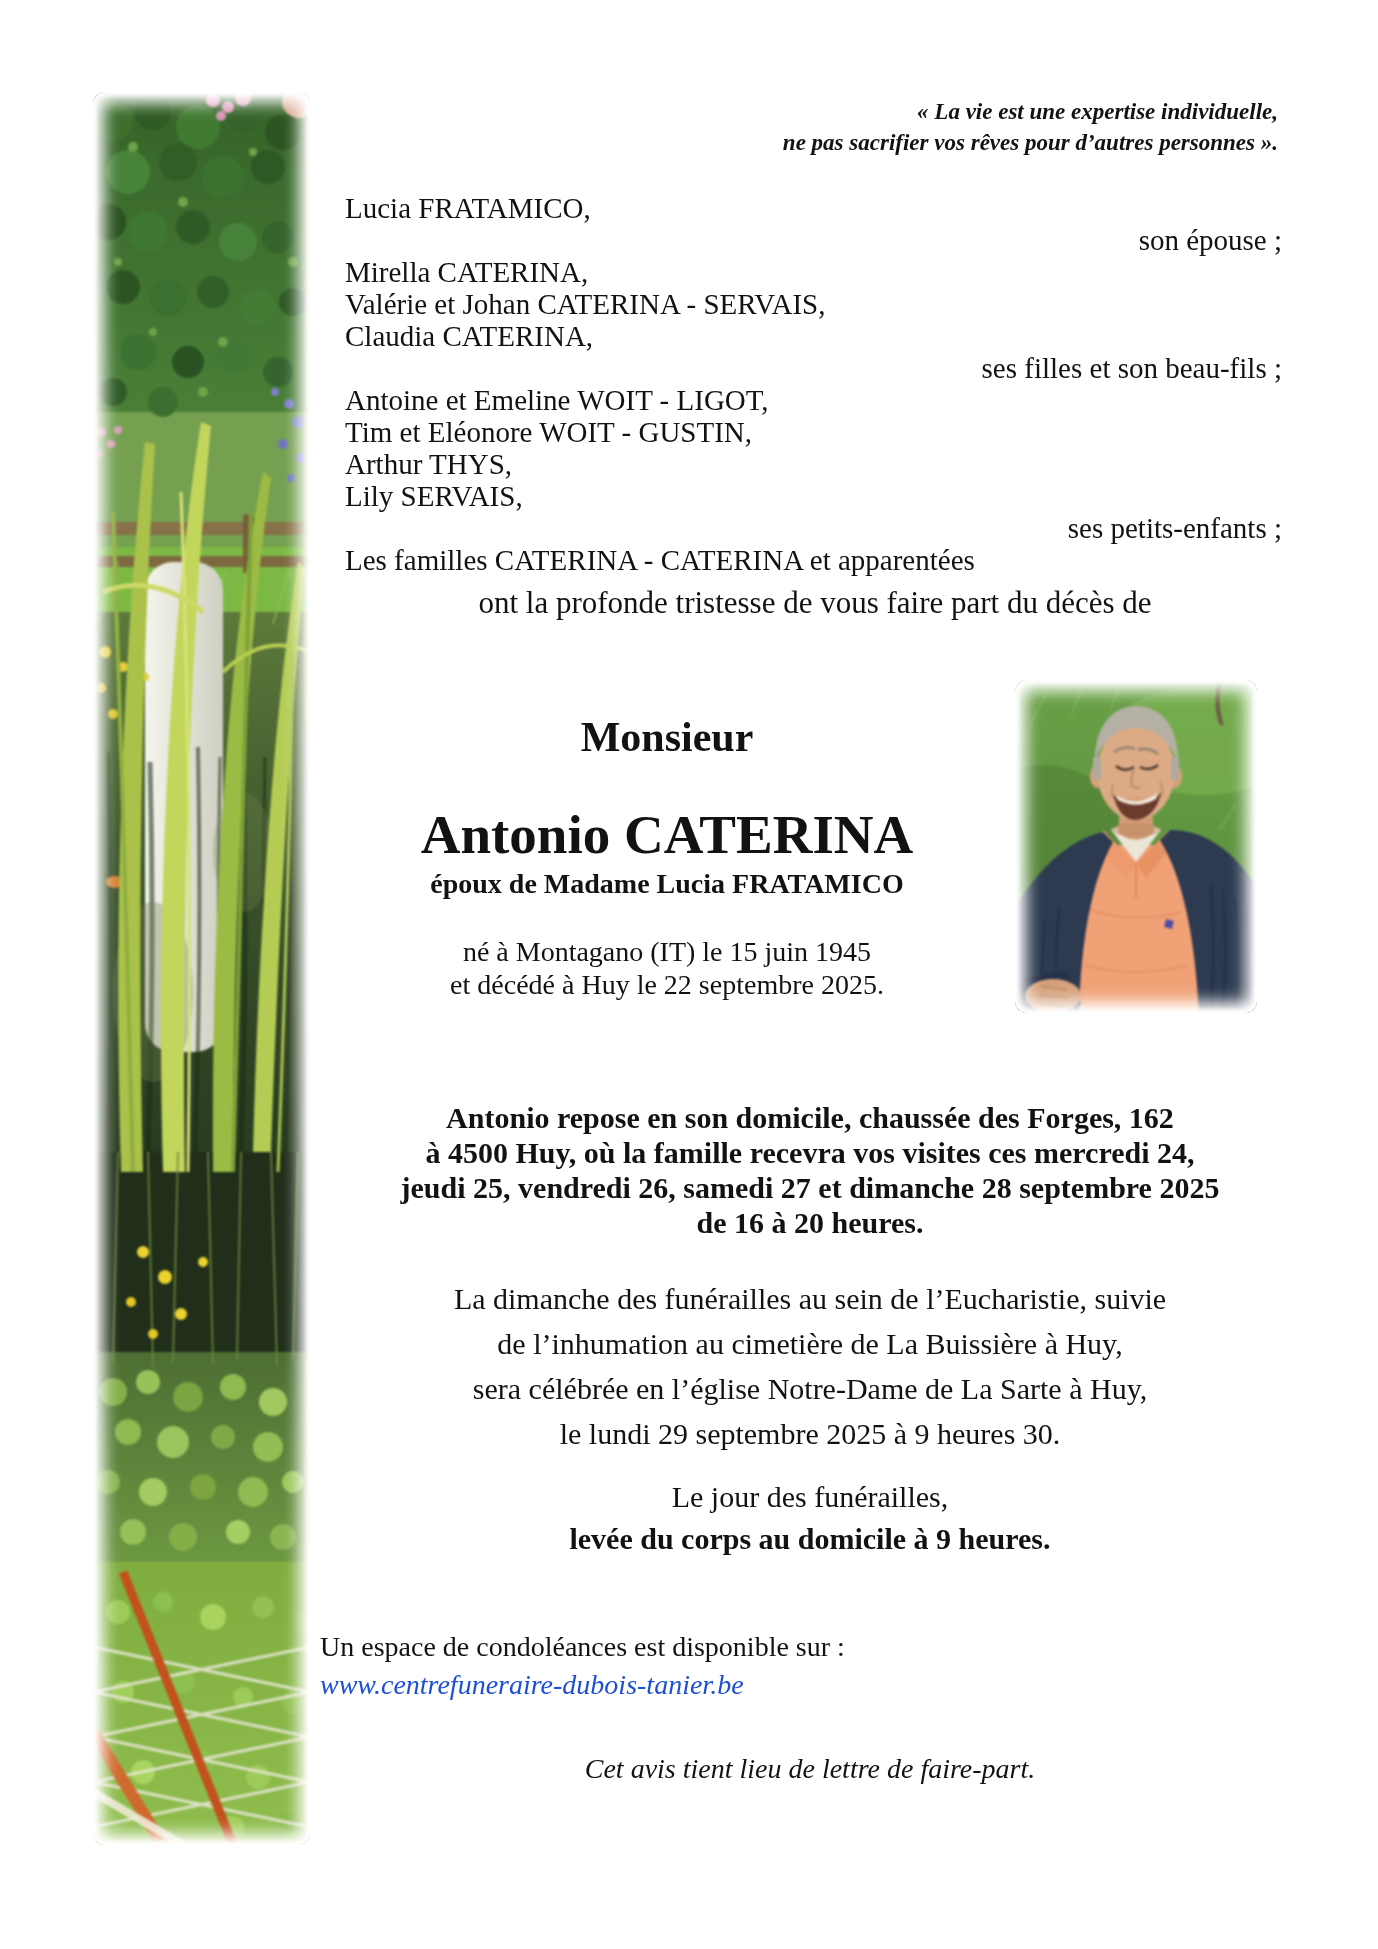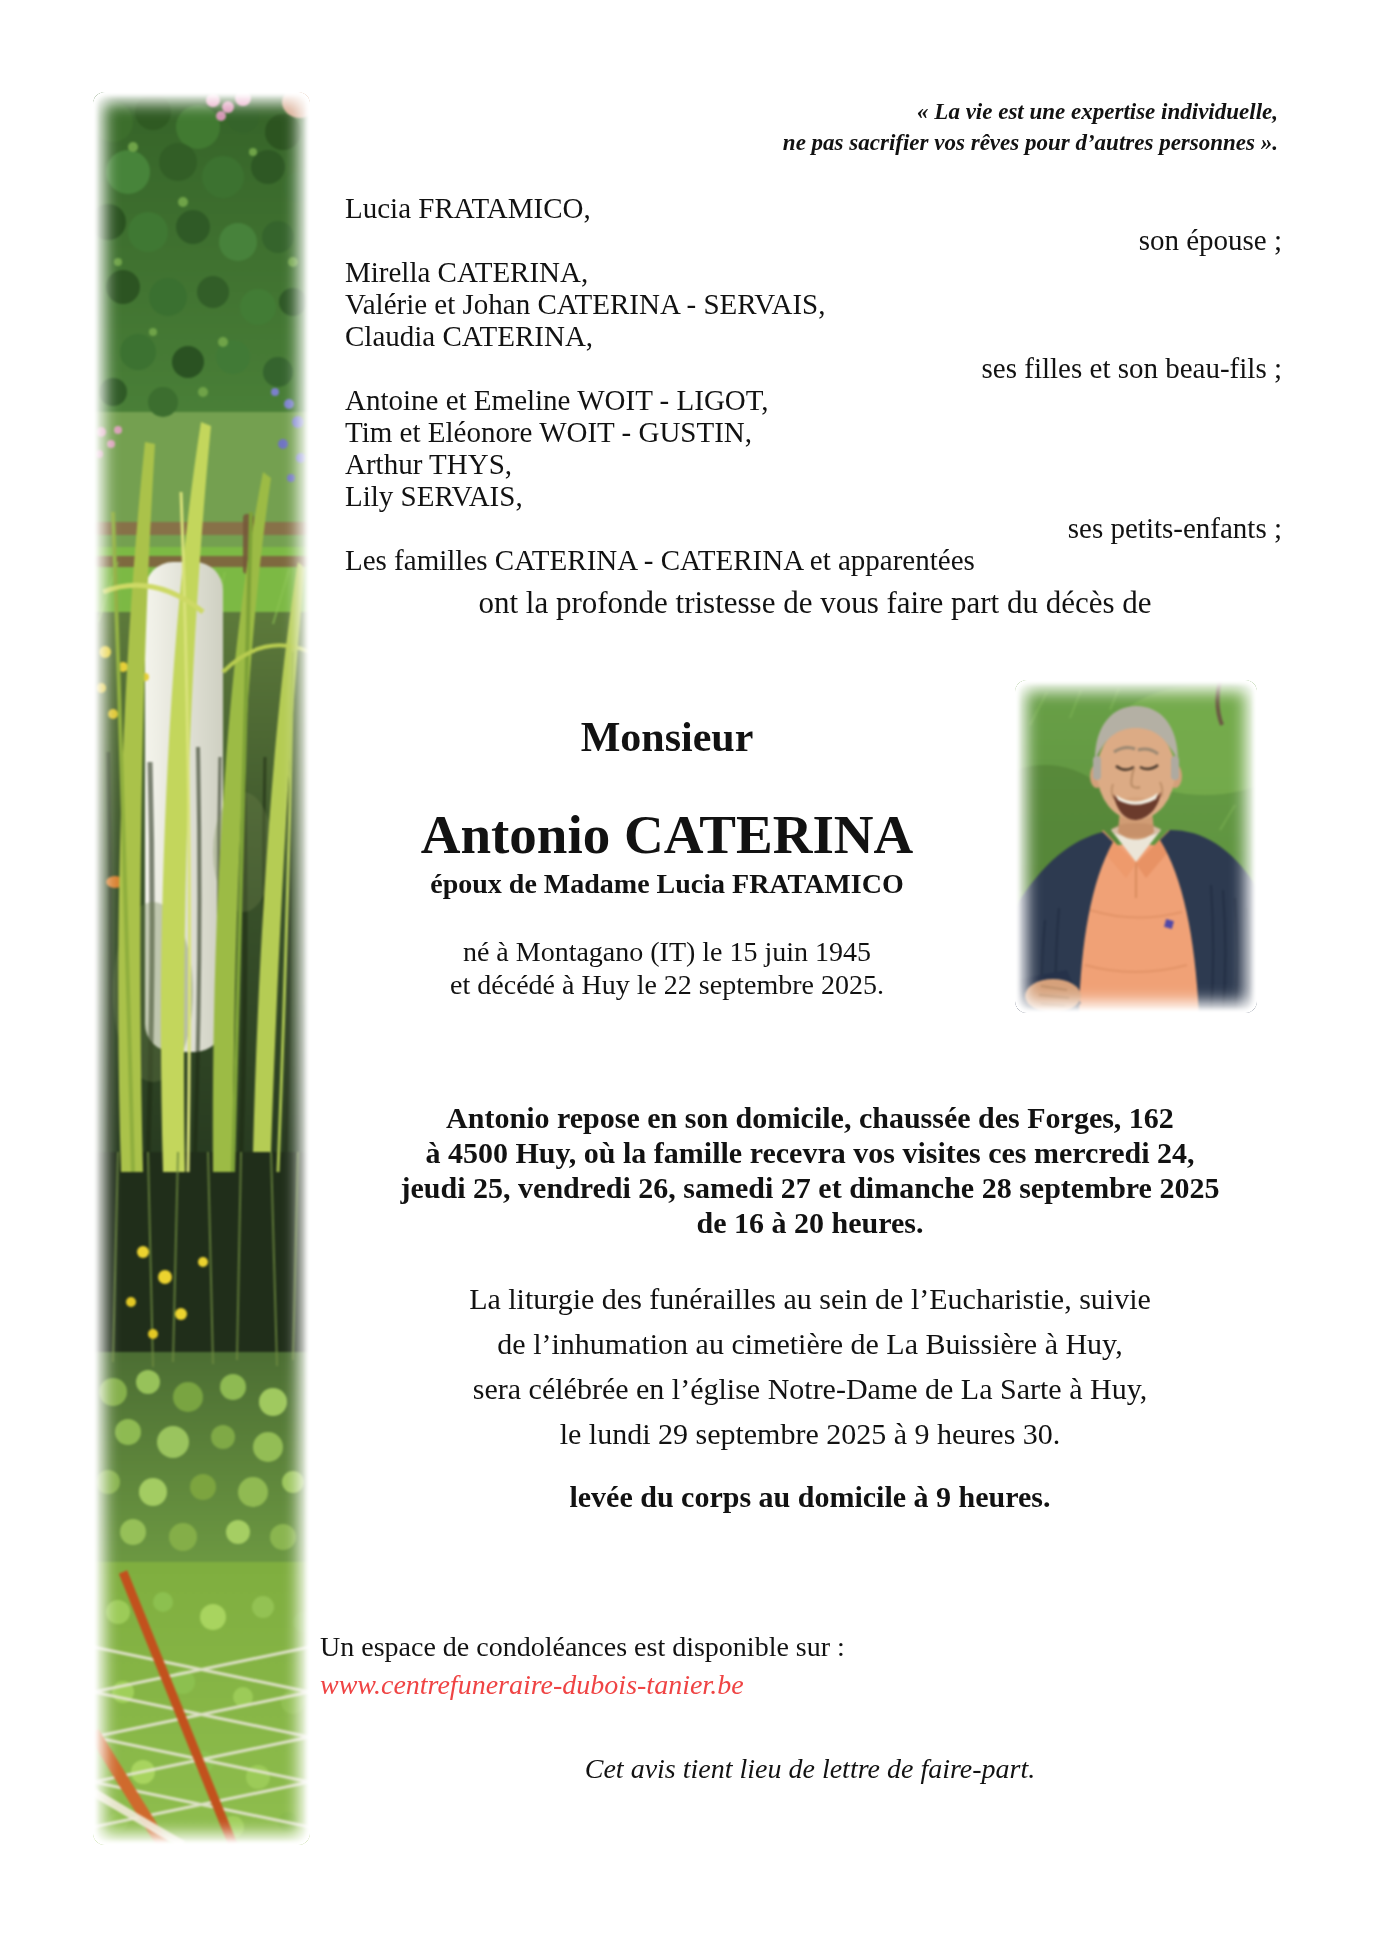--- a/index.html
+++ b/index.html
@@ -27,21 +27,21 @@
   .visitation{position:absolute;left:320px;top:1100px;width:980px;text-align:center;
               font-weight:bold;font-size:30px;line-height:35px;}
   .funeral{position:absolute;left:320px;top:1276px;width:980px;text-align:center;
            font-size:30px;line-height:45px;}
   .funeral .bold{font-weight:normal;}
   .funeral-day{position:absolute;left:320px;top:1476px;width:980px;text-align:center;
                font-size:30px;line-height:42px;}
   .funeral-day .bold{font-weight:bold;}
   .condolences{position:absolute;left:320px;top:1628px;width:980px;text-align:left;
                font-size:28px;line-height:38px;}
-  .website{font-style:italic;color:#ef4444;text-decoration:none;}
+  .website{font-style:italic;color:#1d4ed8;text-decoration:none;}
   .closing{position:absolute;left:320px;top:1752px;width:980px;text-align:center;
            font-size:28px;font-style:italic;line-height:34px;}
 </style>
 </head>
 <body>
 
 <div class="page">
 
   <div class="photo side-photo" aria-label="Photo verticale d’un jardin avec étang, roseaux et plantes aquatiques">
     <svg width="217" height="1753" viewBox="0 0 217 1753" xmlns="http://www.w3.org/2000/svg">
@@ -354,27 +354,28 @@
   </div>
 
   <div class="visitation">
     <div>Antonio repose en son domicile, chaussée des Forges, 162</div>
     <div>à 4500 Huy, où la famille recevra vos visites ces mercredi 24,</div>
     <div>jeudi 25, vendredi 26, samedi 27 et dimanche 28 septembre 2025</div>
     <div>de 16 à 20 heures.</div>
   </div>
 
   <div class="funeral">
-    <div>La liturgie des funérailles au sein de l’Eucharistie, suivie</div>
+    <div>La dimanche des funérailles au sein de l’Eucharistie, suivie</div>
     <div>de l’inhumation au cimetière de La Buissière à Huy,</div>
     <div>sera célébrée en l’église Notre-Dame de La Sarte à Huy,</div>
     <div class="bold">le lundi 29 septembre 2025 à 9 heures 30.</div>
   </div>
 
   <div class="funeral-day">
+    <div>Le jour des funérailles,</div>
     <div class="bold">levée du corps au domicile à 9 heures.</div>
   </div>
 
   <div class="condolences">
     <div>Un espace de condoléances est disponible sur :</div>
     <div><a href="#" class="website">www.centrefuneraire-dubois-tanier.be</a></div>
   </div>
 
   <div class="closing">Cet avis tient lieu de lettre de faire-part.</div>
 

